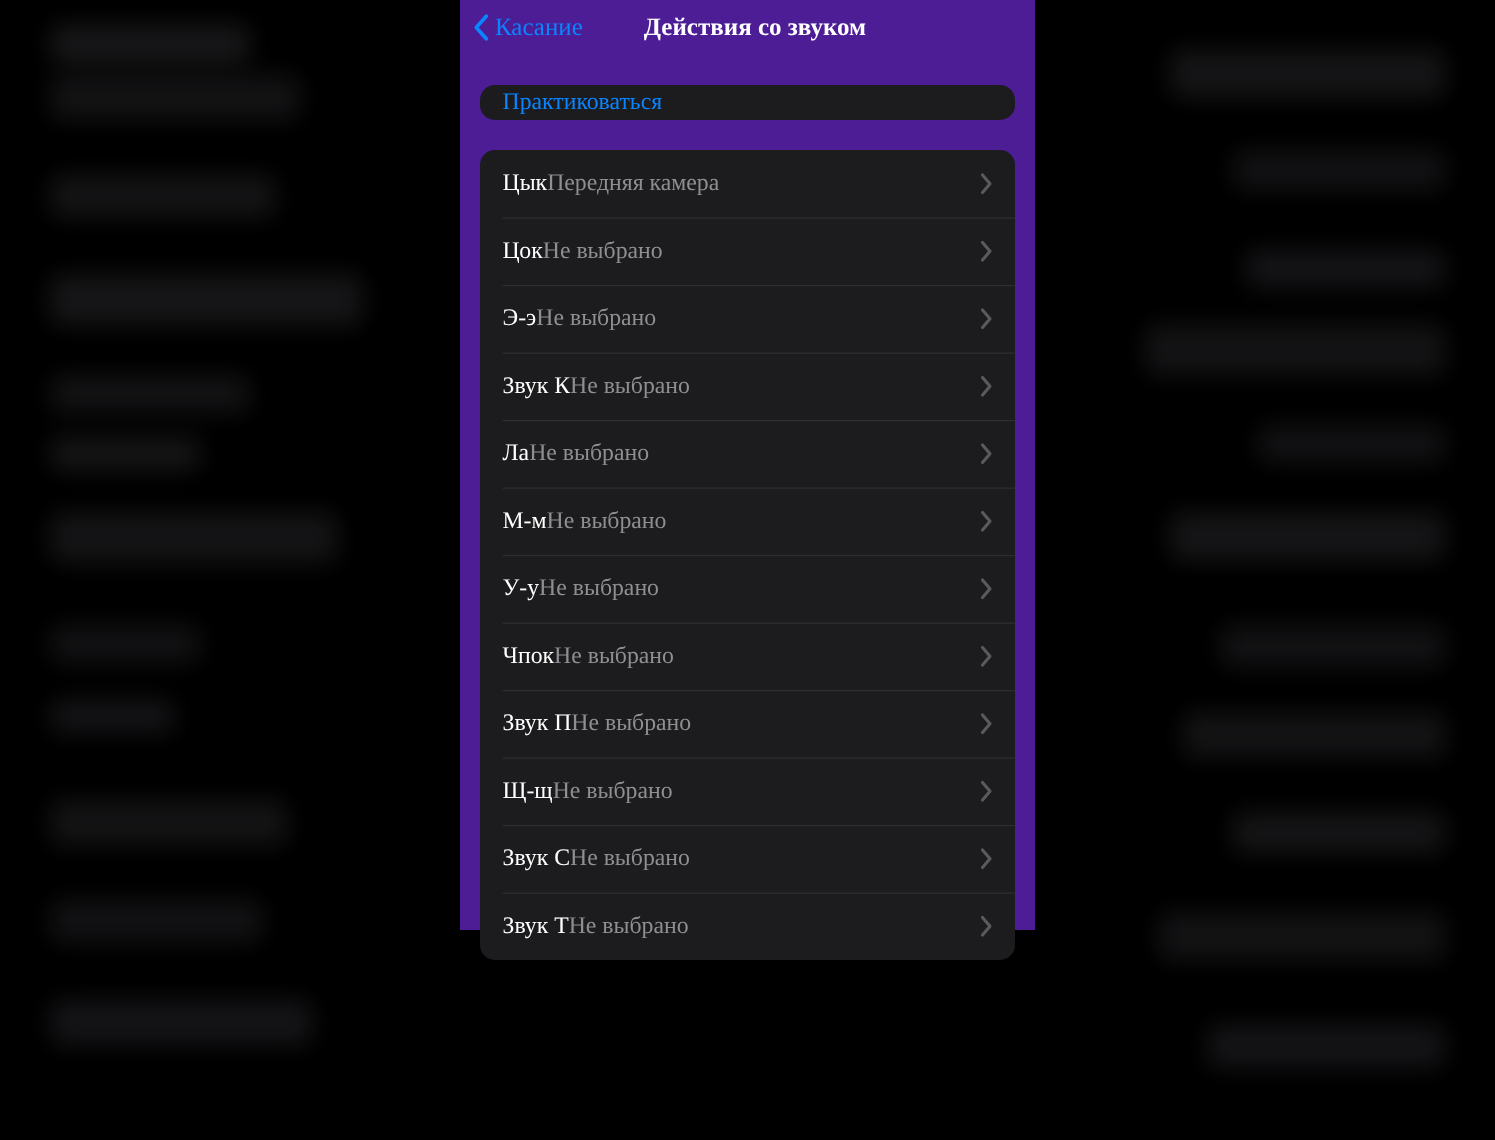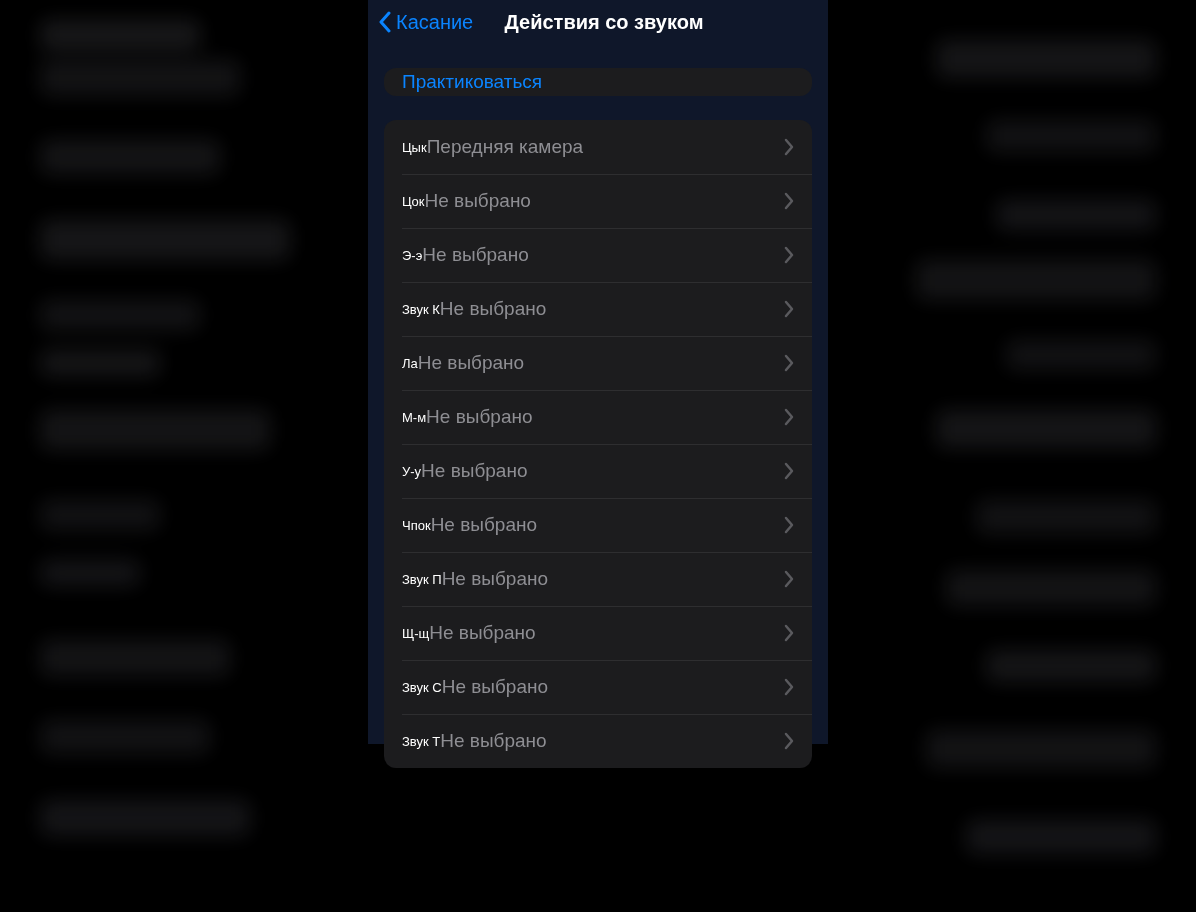--- a/index.html
+++ b/index.html
@@ -32,22 +32,23 @@
   }
   .side-blur.right .stripe { left: auto; right: 40px; }
 
   .phone {
     position: absolute;
     left: 50%;
     transform: translateX(-50%);
     top: 0;
     width: 460px;
     height: 744px;
-    background: #0f172a;
+    background: #4c1d95;
     color: #fff;
+    font-family: Liberation Serif, serif;
   }
 
   .navbar {
     display: flex;
     align-items: center;
     height: 44px;
     padding: 0 10px;
     position: relative;
   }
   .back {
@@ -102,21 +103,21 @@
     position: absolute;
     left: 18px;
     right: 0;
     top: 0;
     height: 1px;
     background: #3a3a3c;
     opacity: 0.6;
   }
   .row .label {
     flex: 0 0 auto;
-    font-size: 13px;
+    font-size: 19px;
     color: #fff;
   }
   .row .value {
     flex: 1 1 auto;
     font-size: 19px;
     color: #8e8e93;
     padding-right: 6px;
   }
   .row .chev {
     color: #5a5a5e;

